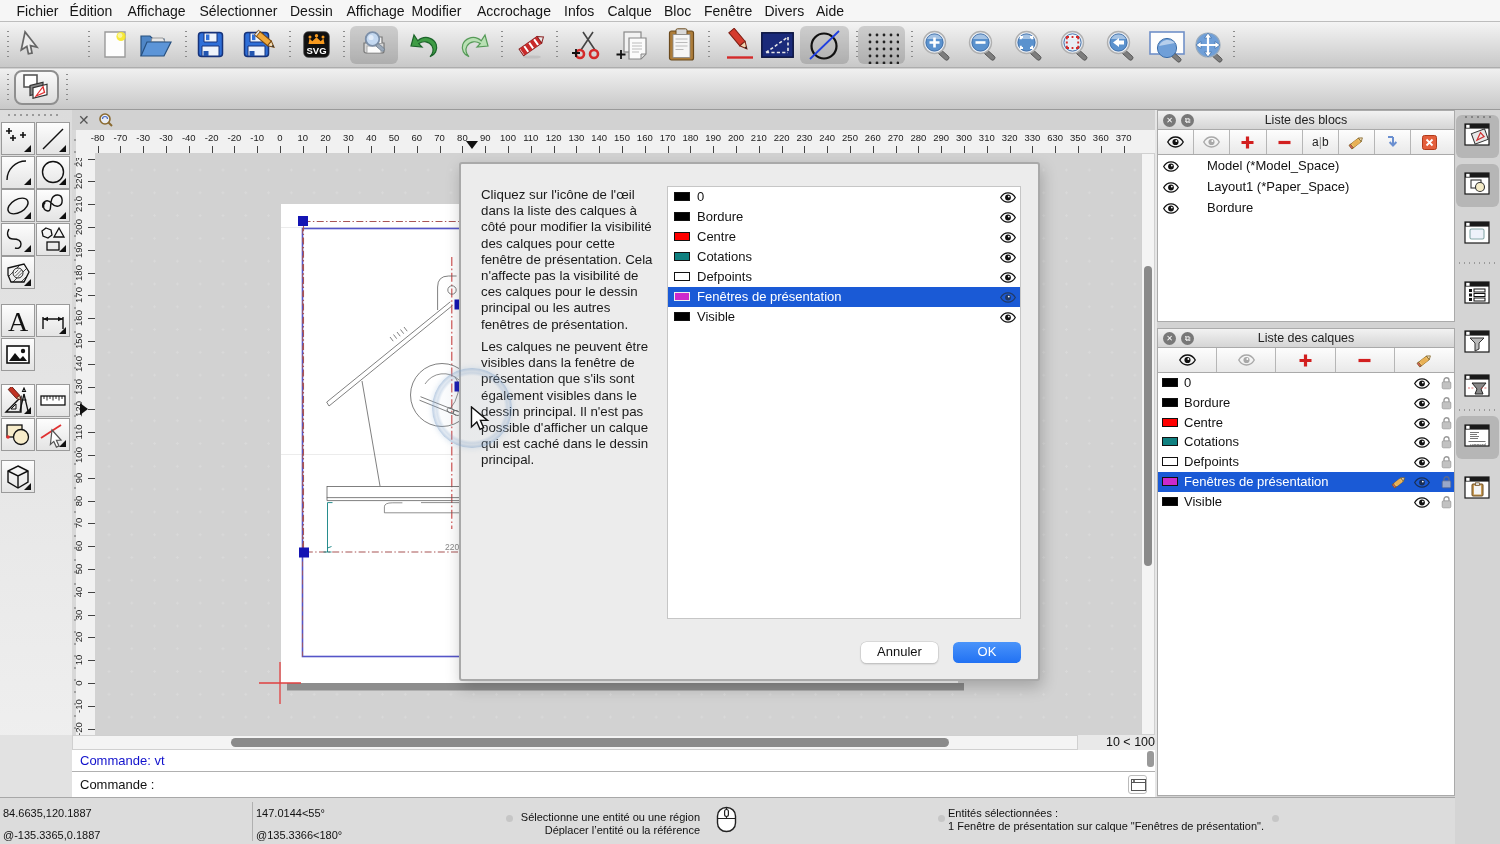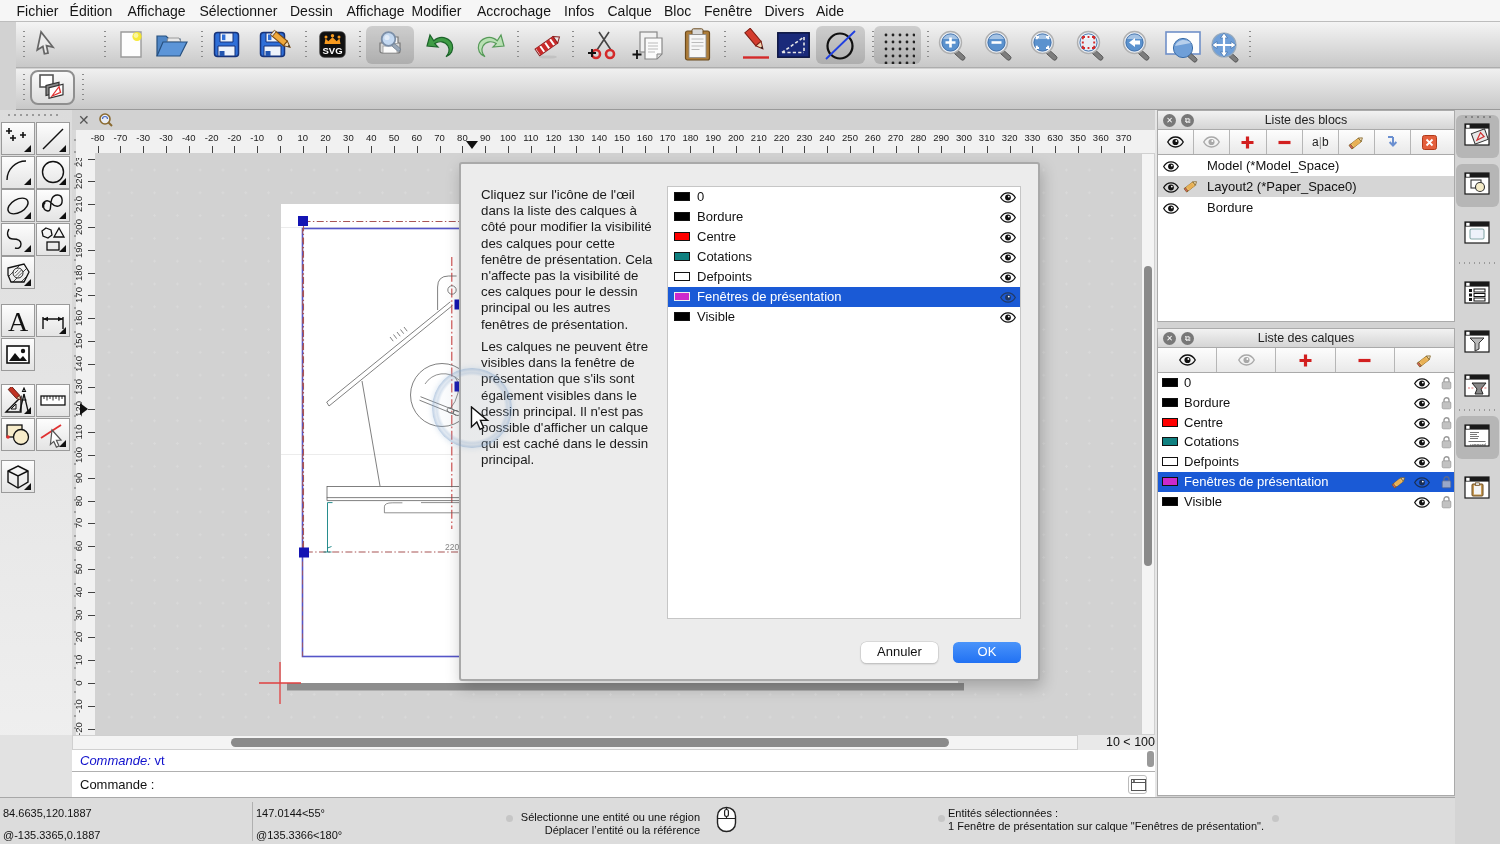--- a/index.html
+++ b/index.html
@@ -1,17 +1,17 @@
 <!DOCTYPE html>
 <html><head><meta charset="utf-8"><style>
 *{margin:0;padding:0;box-sizing:border-box}
 body{width:1500px;height:844px;position:relative;overflow:hidden;font-family:"Liberation Sans",sans-serif;background:#d2d2d2}
 #menubar{position:absolute;left:0;top:0;width:1500px;height:22px;background:#f6f6f6;border-bottom:1px solid #bdbdbd}
 #menubar span{position:absolute;top:3px;font-size:14px;color:#151515}
-#toolbar{position:absolute;left:16px;top:22px;width:1184px;height:88px}
+#toolbar{position:absolute;left:0;top:22px;width:1184px;height:88px}
 #trow1{position:absolute;left:0;top:0;width:1500px;height:46px;background:linear-gradient(#f4f4f4,#c8c8c8);border-bottom:1px solid #adadad}
 #trow2{position:absolute;left:0;top:47px;width:1500px;height:41px;background:linear-gradient(#f0f0f0,#c8c8c8);border-bottom:1px solid #9a9a9a}
 .vsep{position:absolute;width:2px;background-image:radial-gradient(circle,#8a8a8a 1px,transparent 1px);background-size:2px 5px}
 .ti{position:absolute}
 .pressed{position:absolute;background:rgba(0,0,0,0.14);border-radius:6px}
 #palette{position:absolute;left:0;top:110px;width:72px;height:640px;background:linear-gradient(#dcdcdc,#efefef)}
 .pbtn{position:absolute;width:34px;height:33px;border:1px solid #9a9a9a;background:linear-gradient(#fdfdfd,#e4e4e4);display:flex;align-items:center;justify-content:center}
 .grip{position:absolute;background-image:radial-gradient(circle,#9a9a9a 1px,transparent 1.2px);background-size:6px 4px}
 #tabbar{position:absolute;left:72px;top:110px;width:1083px;height:20px;background:#d2d2d2}
 #tabtitle{position:absolute;left:0;width:1096px;top:3px;text-align:center;font-size:13px;color:#111}
@@ -631,21 +631,21 @@
     </svg></div>
 <div id="botleft"></div>
 
 <div id="hscroll">
     <div id="hthumb"></div>
   </div>
 <div id="zoomlbl">10 &lt; 100</div>
 <div id="vscroll">
     <div id="vthumb"></div>
   </div>
-<div id="cmdhist"><span style="font-style:italic">Commande:</span> vt<div id="histsb"></div></div>
+<div id="cmdhist"><span style="">Commande:</span> vt<div id="histsb"></div></div>
 <div id="cmdline">Commande : <div id="cmdbtn"><svg width="15" height="12" viewBox="0 0 15 12">
         <rect x="0.5" y="0.5" width="14" height="11" fill="#fff" stroke="#555"></rect>
         <path d="M0.5 3.5h14" stroke="#555"></path>
         <rect x="2" y="1.2" width="2" height="1.6" fill="#555"></rect>
       </svg></div></div>
 <div id="status">
 <div class="st" style="left:3px;top:9px">84.6635,120.1887</div>
 <div class="st" style="left:3px;top:31px">@-135.3365,0.1887</div>
 <div class="st" style="left:256px;top:9px">147.0144&lt;55°</div>
 <div class="st" style="left:256px;top:31px">@135.3366&lt;180°</div>
@@ -792,35 +792,27 @@
     </div>
     <div class="plist" style="height:167px">
       <div class="brow">
         <span class="beye"><svg width="16" height="11" viewBox="0 0 16 11">
             <path d="M8 .8C4.6.8 1.9 3.4.7 5.5 1.9 7.6 4.6 10.2 8 10.2s6.1-2.6 7.3-4.7C14.1 3.4 11.4.8 8 .8z" fill="none" stroke="#111" stroke-width="1.3"></path>
             <circle cx="8" cy="5.5" r="2.9" fill="#111"></circle>
             <circle cx="8.8" cy="4.6" r=".9" fill="#fff"></circle>
           </svg></span>
         <span class="bname">Model (*Model_Space)</span>
       </div>
-      <div class="brow bsel">
+      <div class="brow">
         <span class="beye"><svg width="16" height="11" viewBox="0 0 16 11">
             <path d="M8 .8C4.6.8 1.9 3.4.7 5.5 1.9 7.6 4.6 10.2 8 10.2s6.1-2.6 7.3-4.7C14.1 3.4 11.4.8 8 .8z" fill="none" stroke="#111" stroke-width="1.3"></path>
             <circle cx="8" cy="5.5" r="2.9" fill="#111"></circle>
             <circle cx="8.8" cy="4.6" r=".9" fill="#fff"></circle>
           </svg></span>
-        <span style="position:absolute;left:25px;top:3px"><svg width="16" height="14" viewBox="0 0 17 15">
-            <g transform="rotate(-38 8 8)">
-              <rect x="2" y="5.6" width="11" height="4.6" fill="#eec069" stroke="#7a5a1a" stroke-width="0.7"></rect>
-              <rect x="4.6" y="5.6" width="6.6" height="4.6" fill="#e8b055"></rect>
-              <path d="M13 5.6l3.2 2.3L13 10.2z" fill="#f3e2c0" stroke="#7a5a1a" stroke-width="0.7"></path>
-              <rect x="1" y="5.6" width="1.9" height="4.6" fill="#d86060" stroke="#7a5a1a" stroke-width="0.7"></rect>
-            </g>
-          </svg></span>
-        <span class="bname">Layout2 (*Paper_Space0)</span>
+        <span class="bname">Layout1 (*Paper_Space)</span>
       </div>
       <div class="brow">
         <span class="beye"><svg width="16" height="11" viewBox="0 0 16 11">
             <path d="M8 .8C4.6.8 1.9 3.4.7 5.5 1.9 7.6 4.6 10.2 8 10.2s6.1-2.6 7.3-4.7C14.1 3.4 11.4.8 8 .8z" fill="none" stroke="#111" stroke-width="1.3"></path>
             <circle cx="8" cy="5.5" r="2.9" fill="#111"></circle>
             <circle cx="8.8" cy="4.6" r=".9" fill="#fff"></circle>
           </svg></span>
         <span class="bname">Bordure</span>
       </div>
     </div>

